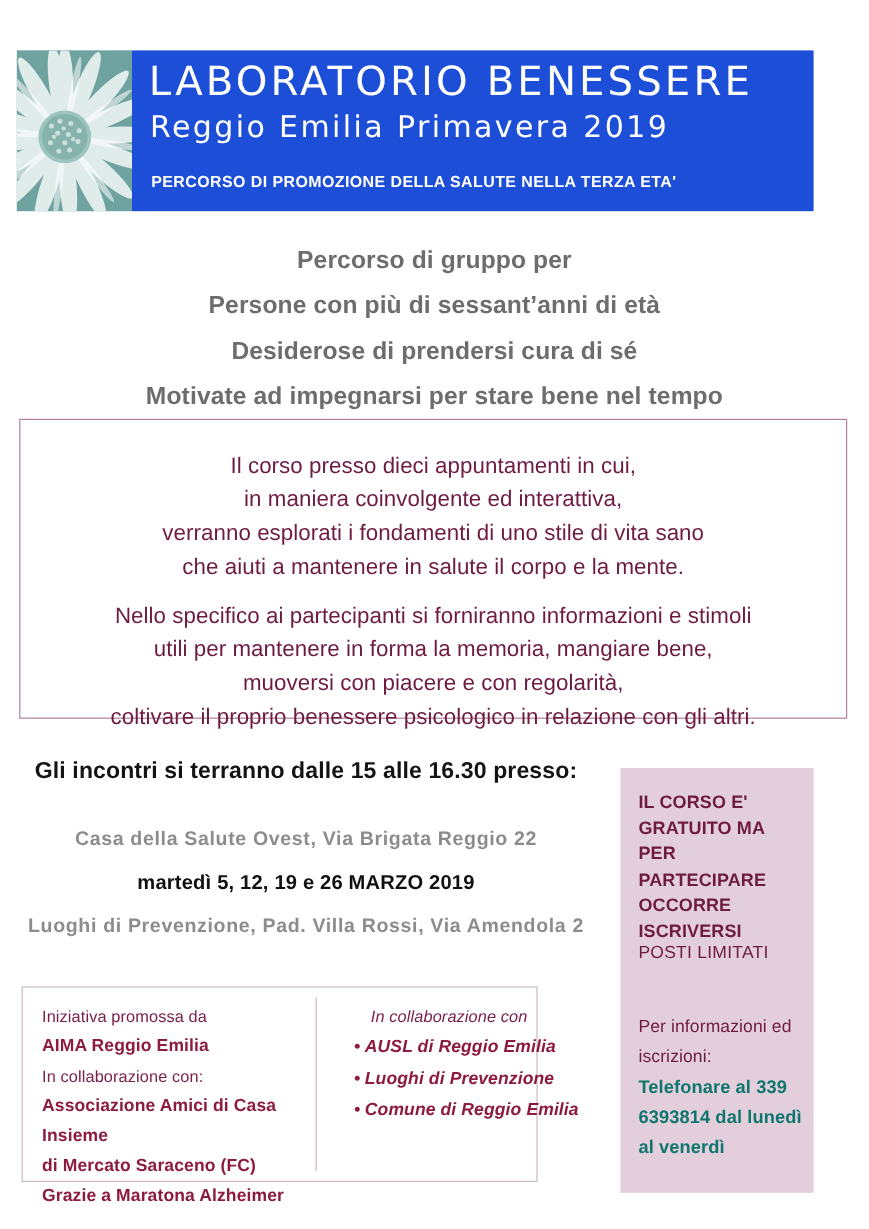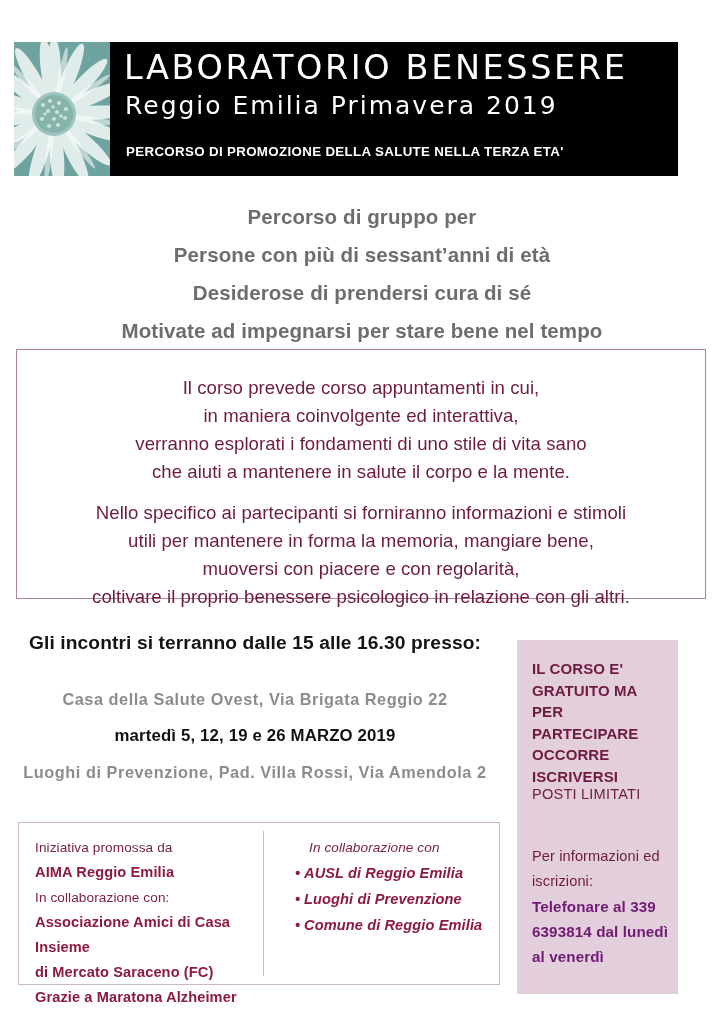--- a/index.html
+++ b/index.html
@@ -32,21 +32,21 @@
     background: #6fa3a0;
     overflow: hidden;
   }
   #header-flower svg { display: block; }
   #header-band {
     position: absolute;
     left: 96px;
     top: 0;
     right: 0;
     height: 134px;
-    background: #000000;
+    background: #1d4ed8;
   }
   #header-title {
     position: absolute;
     left: 14px;
     top: 6px;
     color: #ffffff;
     font-size: 33.5px;
     font-weight: 400;
     letter-spacing: 2.6px;
     white-space: nowrap;
@@ -182,33 +182,33 @@
     font-size: 14.6px;
     font-weight: 400;
     line-height: 25px;
     letter-spacing: 0.1px;
   }
   #notice-contact {
     position: absolute;
     left: 15px;
     top: 254px;
     width: 144px;
-    color: #701a75;
+    color: #0f766e;
     font-size: 15.2px;
     font-weight: bold;
     line-height: 25px;
     letter-spacing: 0.1px;
   }
 
   
   #partners-box {
     position: absolute;
     left: 18px;
     top: 822px;
-    width: 482px;
+    width: 430px;
     height: 163px;
     border: 1.2px solid #cbb7c6;
     box-sizing: border-box;
     background: #ffffff;
     padding-left: 12px;
   }
   #partners-divider {
     position: absolute;
     left: 244px;
     top: 8px;
@@ -326,21 +326,21 @@
 
 <div id="intro-block">
   <div class="intro-line">Percorso di gruppo per</div>
   <div class="intro-line">Persone con più di sessant’anni di età</div>
   <div class="intro-line">Desiderose di prendersi cura di sé</div>
   <div class="intro-line">Motivate ad impegnarsi per stare bene nel tempo</div>
 </div>
 
 <div id="description-box">
   <div class="desc-para" id="desc-para-1">
-    <div>Il corso prevede corso appuntamenti in cui,</div>
+    <div>Il corso presso dieci appuntamenti in cui,</div>
     <div>in maniera coinvolgente ed interattiva,</div>
     <div>verranno esplorati i fondamenti di uno stile di vita sano</div>
     <div>che aiuti a mantenere in salute il corpo e la mente.</div>
   </div>
   <div class="desc-para" id="desc-para-2">
     <div>Nello specifico ai partecipanti si forniranno informazioni e stimoli</div>
     <div>utili per mantenere in forma la memoria, mangiare bene,</div>
     <div>muoversi con piacere e con regolarità,</div>
     <div>coltivare il proprio benessere psicologico in relazione con gli altri.</div>
   </div>

